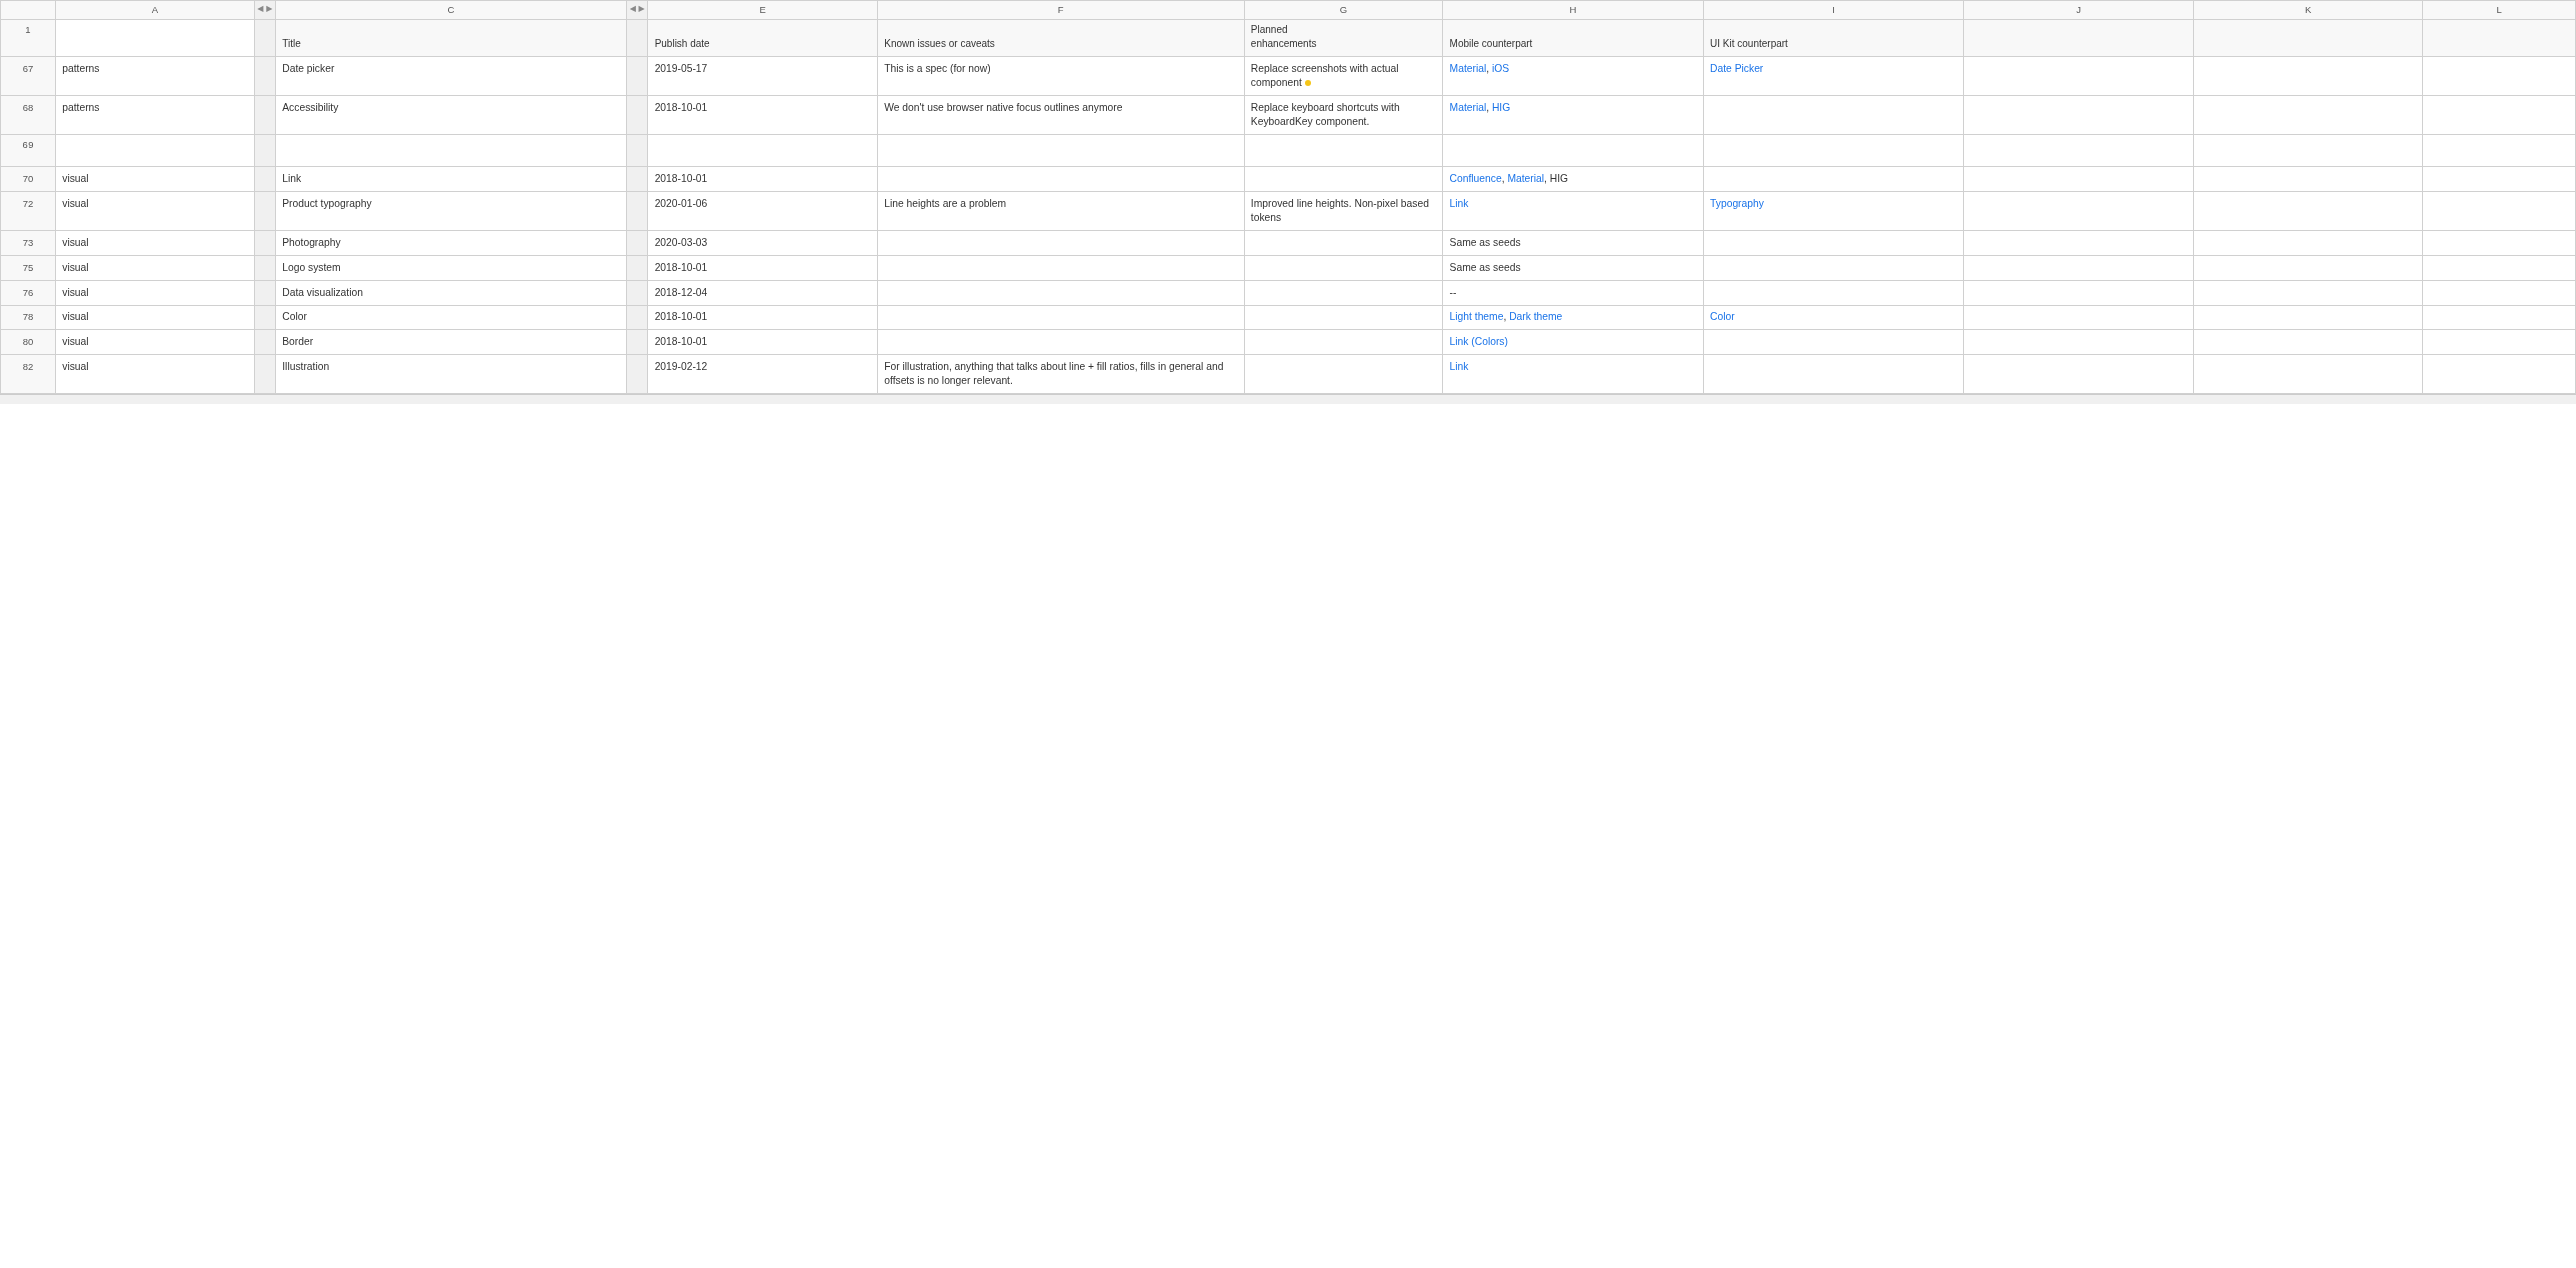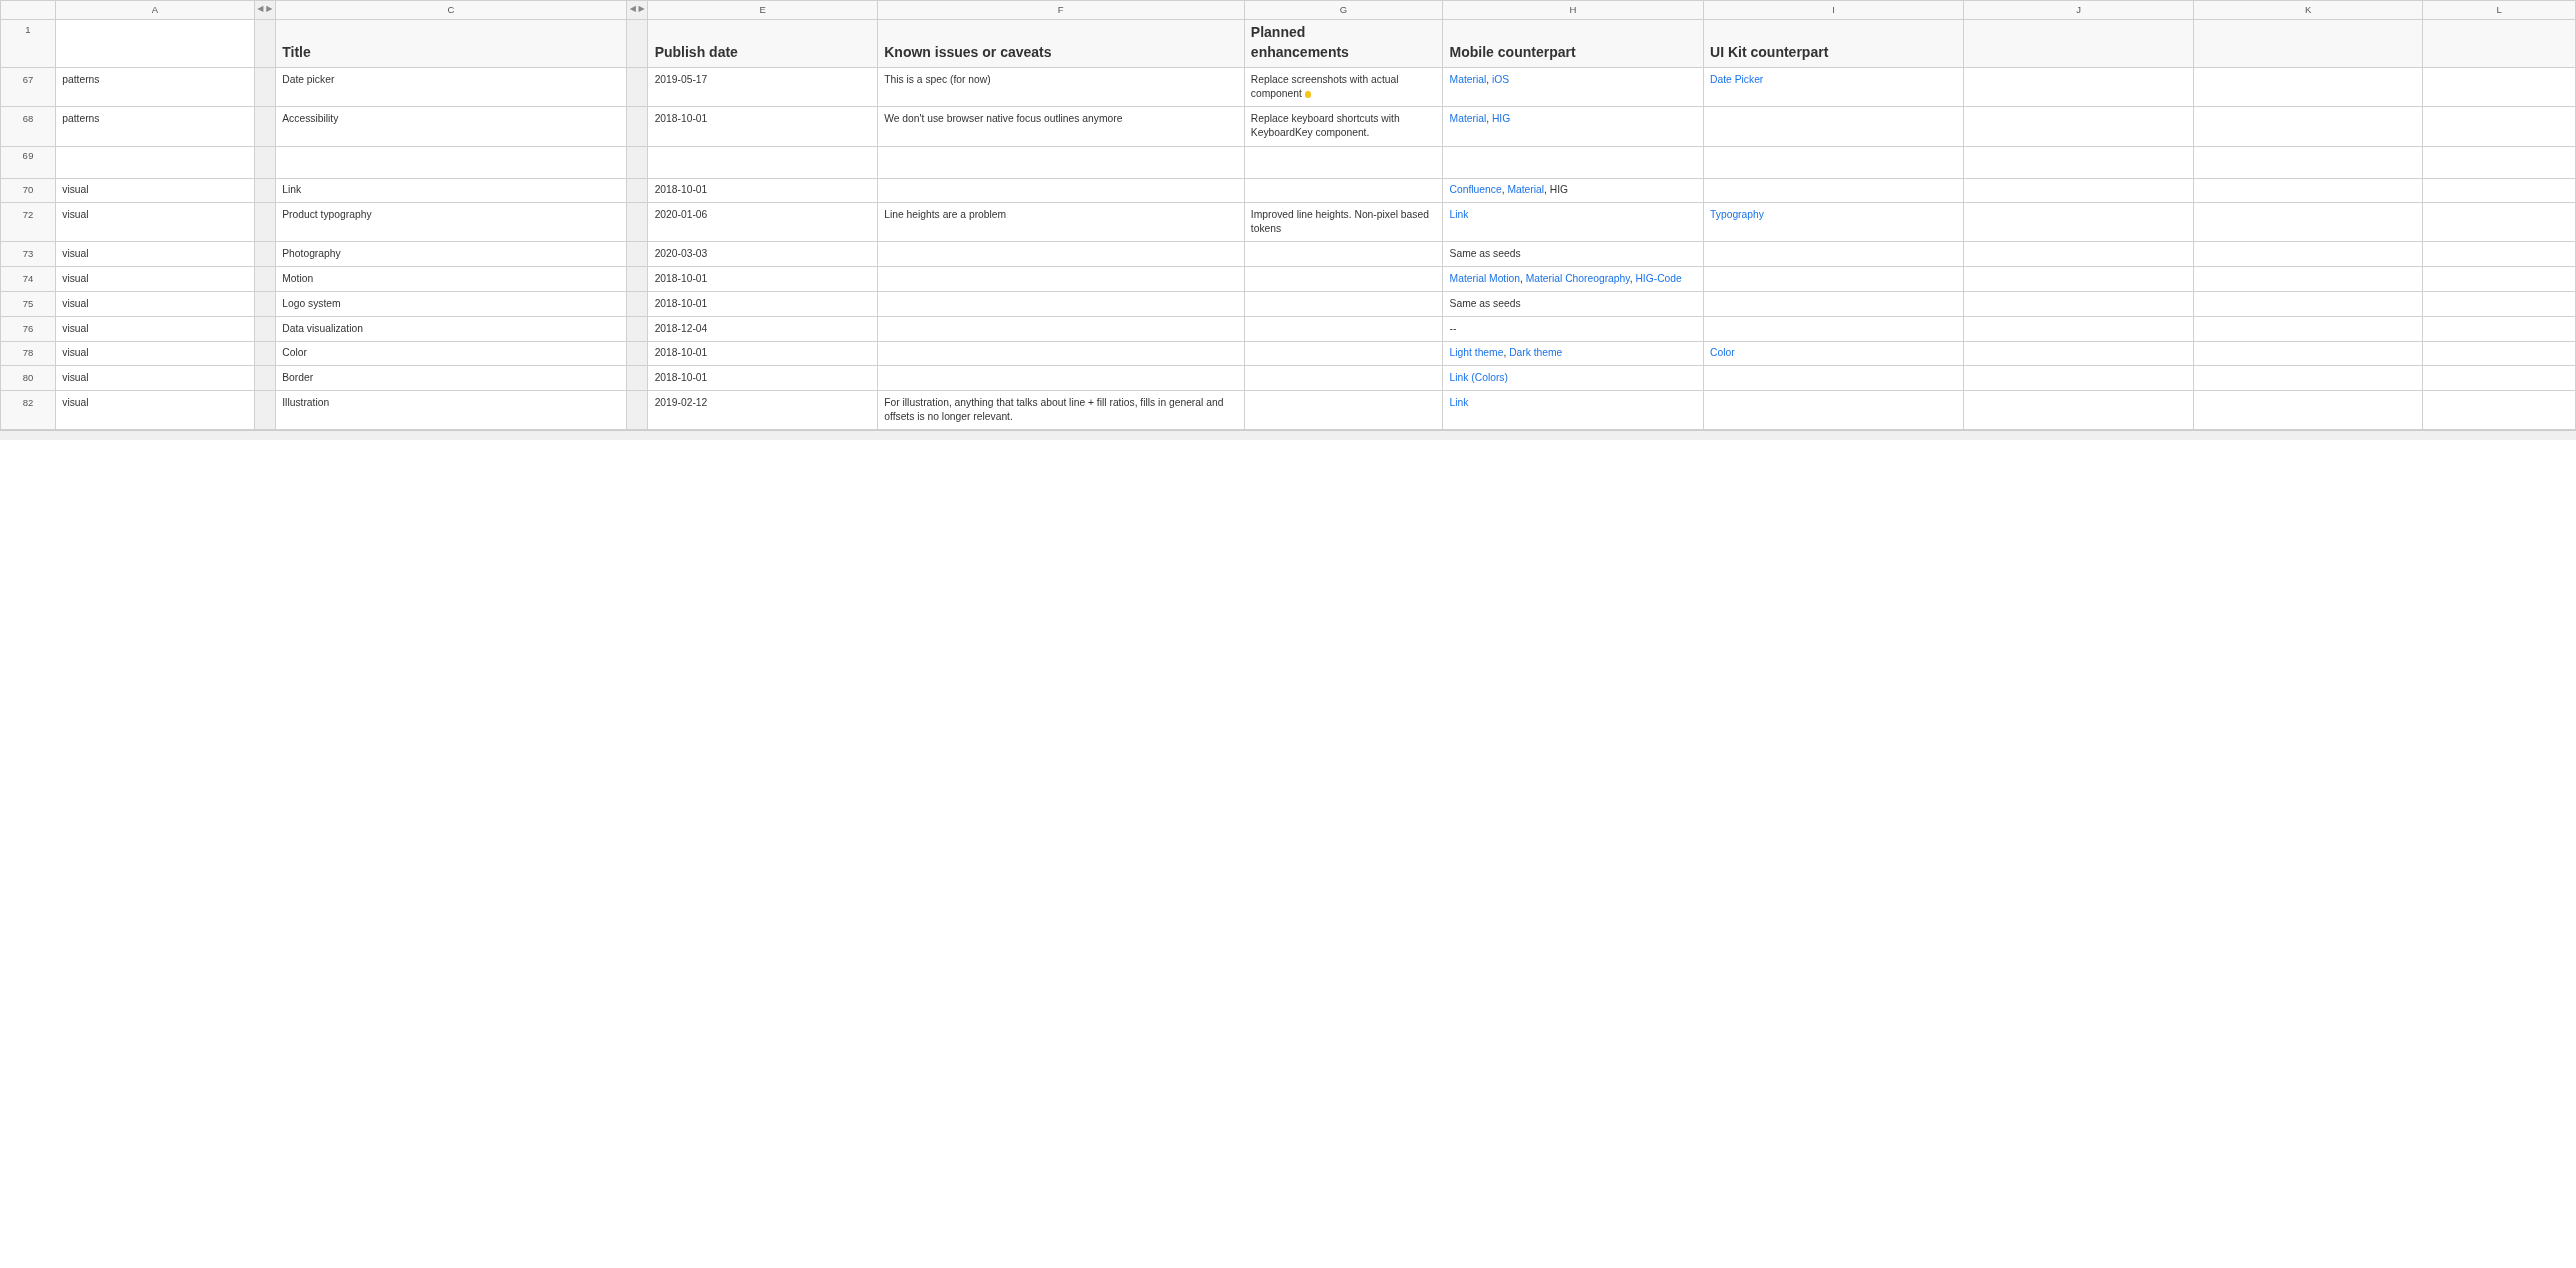--- a/index.html
+++ b/index.html
@@ -47,23 +47,23 @@
       text-align: center;
       color: #555;
       font-weight: normal;
       width: 28.5px;
       min-width: 28.5px;
       max-width: 28.5px;
       font-size: 9.5px;
     }
     td.header-cell {
       background: #f8f8f8;
-      font-weight: bold;
+      font-weight: normal;
       vertical-align: bottom;
-      font-size: 14px;
+      font-size: 10px;
       padding-bottom: 4.7px;
     }
     .link {
       color: #1a73e8;
       text-decoration: none;
     }
     .empty-row td {
       height: 32px;
       font-family: Liberation Mono, monospace;
     }
@@ -251,35 +251,20 @@
           <td>2020-03-03</td>
           <td></td>
           <td></td>
           <td>Same as seeds</td>
           <td></td>
           <td></td>
           <td></td>
           <td></td>
         </tr>
         <tr class="data-row">
-          <td class="row-num">74</td>
-          <td>visual</td>
-          <td class="col-b-spacer"></td>
-          <td>Motion</td>
-          <td class="col-d-spacer"></td>
-          <td>2018-10-01</td>
-          <td></td>
-          <td></td>
-          <td><a class="link" href="#">Material Motion</a>, <a class="link" href="#">Material Choreography</a>, <a class="link" href="#">HIG-Code</a></td>
-          <td></td>
-          <td></td>
-          <td></td>
-          <td></td>
-        </tr>
-        <tr class="data-row">
           <td class="row-num">75</td>
           <td>visual</td>
           <td class="col-b-spacer"></td>
           <td>Logo system</td>
           <td class="col-d-spacer"></td>
           <td>2018-10-01</td>
           <td></td>
           <td></td>
           <td>Same as seeds</td>
           <td></td>

